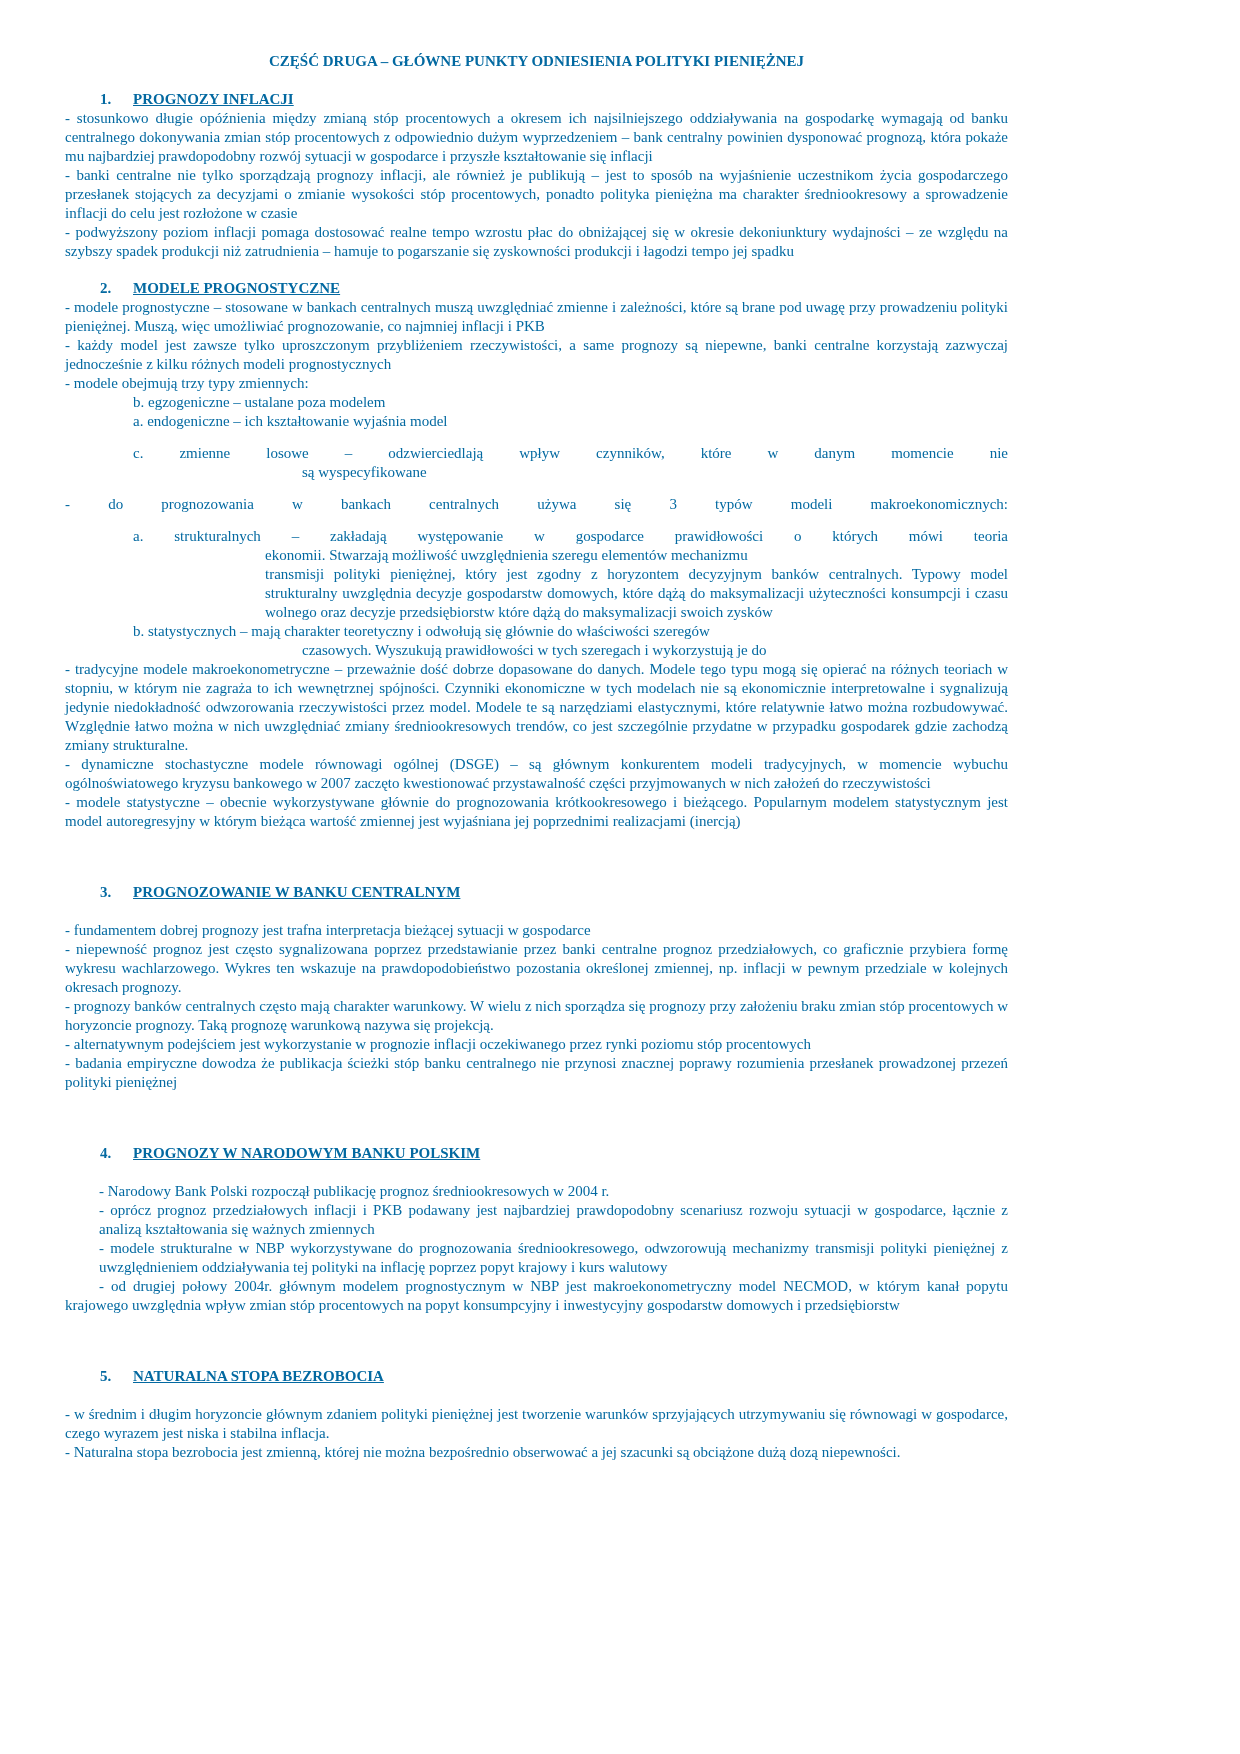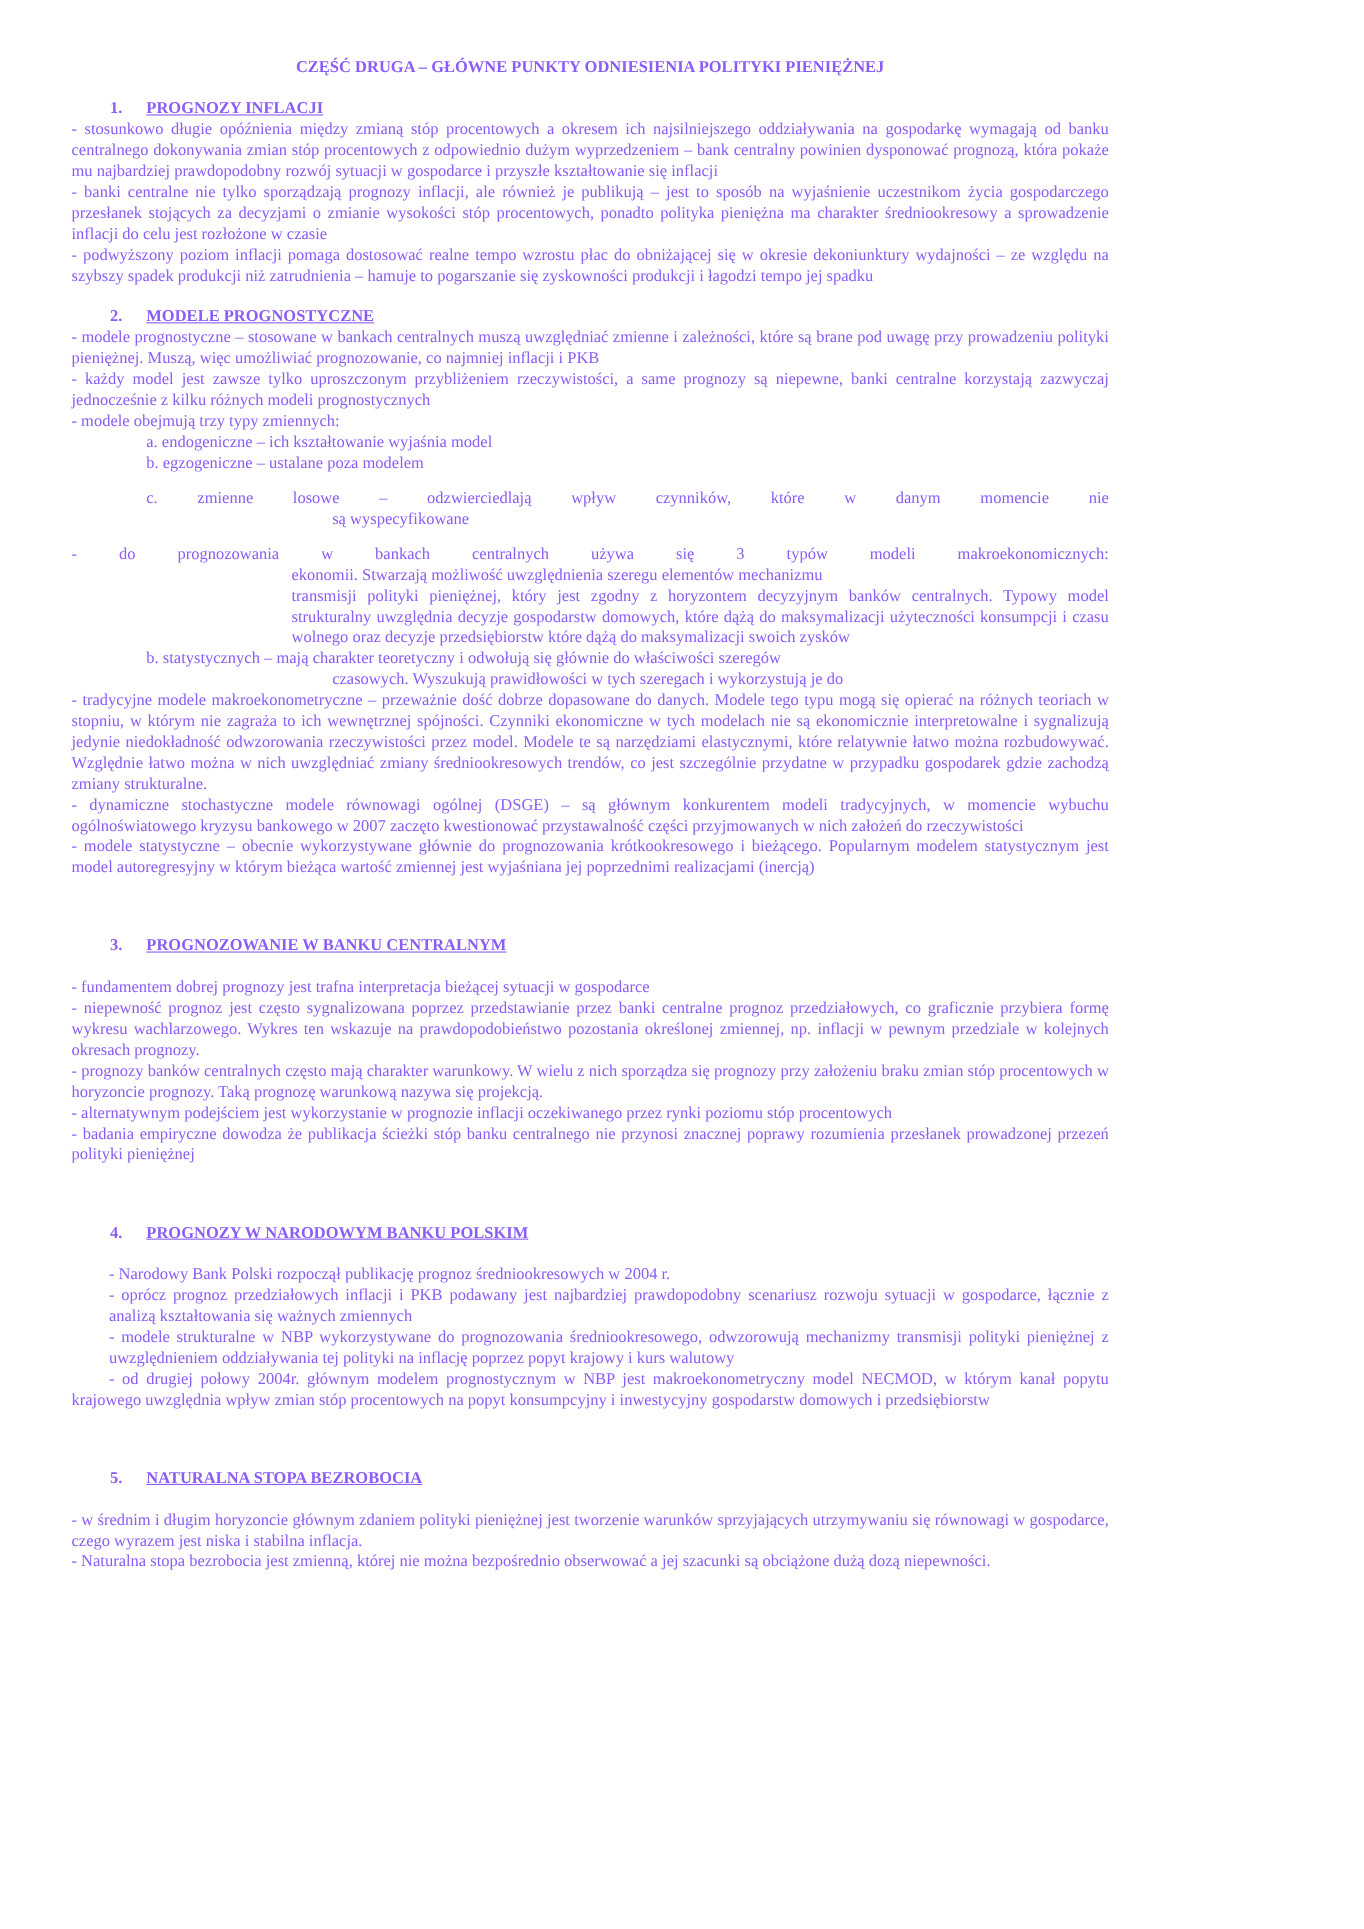--- a/index.html
+++ b/index.html
@@ -6,21 +6,21 @@
   html, body { margin: 0; padding: 0; background: #ffffff; }
   .page {
     width: 1240px;
     height: 1754px;
     overflow: hidden;
     background: #ffffff;
     padding: 52px 232px 40px 65px;
     font-family: "Liberation Serif", "DejaVu Serif", serif;
     font-size: 15px;
     line-height: 19px;
-    color: #8b5cf6;
+    color: #0369a1;
   }
   .title {
     font-size: 15px;
     font-weight: bold;
     text-align: center;
     margin: 0 0 19px 0;
   }
   .sec { margin-top: 18px; }
   .sec.gap-lg { margin-top: 52px; }
   h2.sec-head {
@@ -57,25 +57,26 @@
         <p class="par">- podwyższony poziom inflacji pomaga dostosować realne tempo wzrostu płac do obniżającej się w okresie dekoniunktury wydajności – ze względu na szybszy spadek produkcji niż zatrudnienia – hamuje to pogarszanie się zyskowności produkcji i łagodzi tempo jej spadku</p>
       </section>
       <section class="sec">
         <h2 class="sec-head">
           <span class="num">2.</span>
           <span class="txt">MODELE PROGNOSTYCZNE</span>
         </h2>
         <p class="par">- modele prognostyczne – stosowane w bankach centralnych muszą uwzględniać zmienne i zależności, które są brane pod uwagę przy prowadzeniu polityki pieniężnej. Muszą, więc umożliwiać prognozowanie, co najmniej inflacji i PKB</p>
         <p class="par">- każdy model jest zawsze tylko uproszczonym przybliżeniem rzeczywistości, a same prognozy są niepewne, banki centralne korzystają zazwyczaj jednocześnie z kilku różnych modeli prognostycznych</p>
         <p class="par">- modele obejmują trzy typy zmiennych:</p>
+        <p class="par ind-68">b. egzogeniczne – ustalane poza modelem</p>
         <p class="par ind-68">a. endogeniczne – ich kształtowanie wyjaśnia model</p>
-        <p class="par ind-68">b. egzogeniczne – ustalane poza modelem</p>
         <p class="par ind-68 jl">c. zmienne losowe – odzwierciedlają wpływ czynników, które w danym momencie nie</p>
         <p class="par ind-237">są wyspecyfikowane</p>
         <p class="par jl">- do prognozowania w bankach centralnych używa się 3 typów modeli makroekonomicznych:</p>
+        <p class="par ind-68 jl">a. strukturalnych – zakładają występowanie w gospodarce prawidłowości o których mówi teoria</p>
         <p class="par ind-200">ekonomii. Stwarzają możliwość uwzględnienia szeregu elementów mechanizmu</p>
         <p class="par ind-200">transmisji polityki pieniężnej, który jest zgodny z horyzontem decyzyjnym banków centralnych. Typowy model strukturalny uwzględnia decyzje gospodarstw domowych, które dążą do maksymalizacji użyteczności konsumpcji i czasu wolnego oraz decyzje przedsiębiorstw które dążą do maksymalizacji swoich zysków</p>
         <p class="par ind-68">b. statystycznych – mają charakter teoretyczny i odwołują się głównie do właściwości szeregów</p>
         <p class="par ind-237">czasowych. Wyszukują prawidłowości w tych szeregach i wykorzystują je do</p>
         <p class="par">- tradycyjne modele makroekonometryczne – przeważnie dość dobrze dopasowane do danych. Modele tego typu mogą się opierać na różnych teoriach w stopniu, w którym nie zagraża to ich wewnętrznej spójności. Czynniki ekonomiczne w tych modelach nie są ekonomicznie interpretowalne i sygnalizują jedynie niedokładność odwzorowania rzeczywistości przez model. Modele te są narzędziami elastycznymi, które relatywnie łatwo można rozbudowywać. Względnie łatwo można w nich uwzględniać zmiany średniookresowych trendów, co jest szczególnie przydatne w przypadku gospodarek gdzie zachodzą zmiany strukturalne.</p>
         <p class="par">- dynamiczne stochastyczne modele równowagi ogólnej (DSGE) – są głównym konkurentem modeli tradycyjnych, w momencie wybuchu ogólnoświatowego kryzysu bankowego w 2007 zaczęto kwestionować przystawalność części przyjmowanych w nich założeń do rzeczywistości</p>
         <p class="par">- modele statystyczne – obecnie wykorzystywane głównie do prognozowania krótkookresowego i bieżącego. Popularnym modelem statystycznym jest model autoregresyjny w którym bieżąca wartość zmiennej jest wyjaśniana jej poprzednimi realizacjami (inercją)</p>
       </section>
       <section class="sec gap-lg">
         <h2 class="sec-head head-gap">

